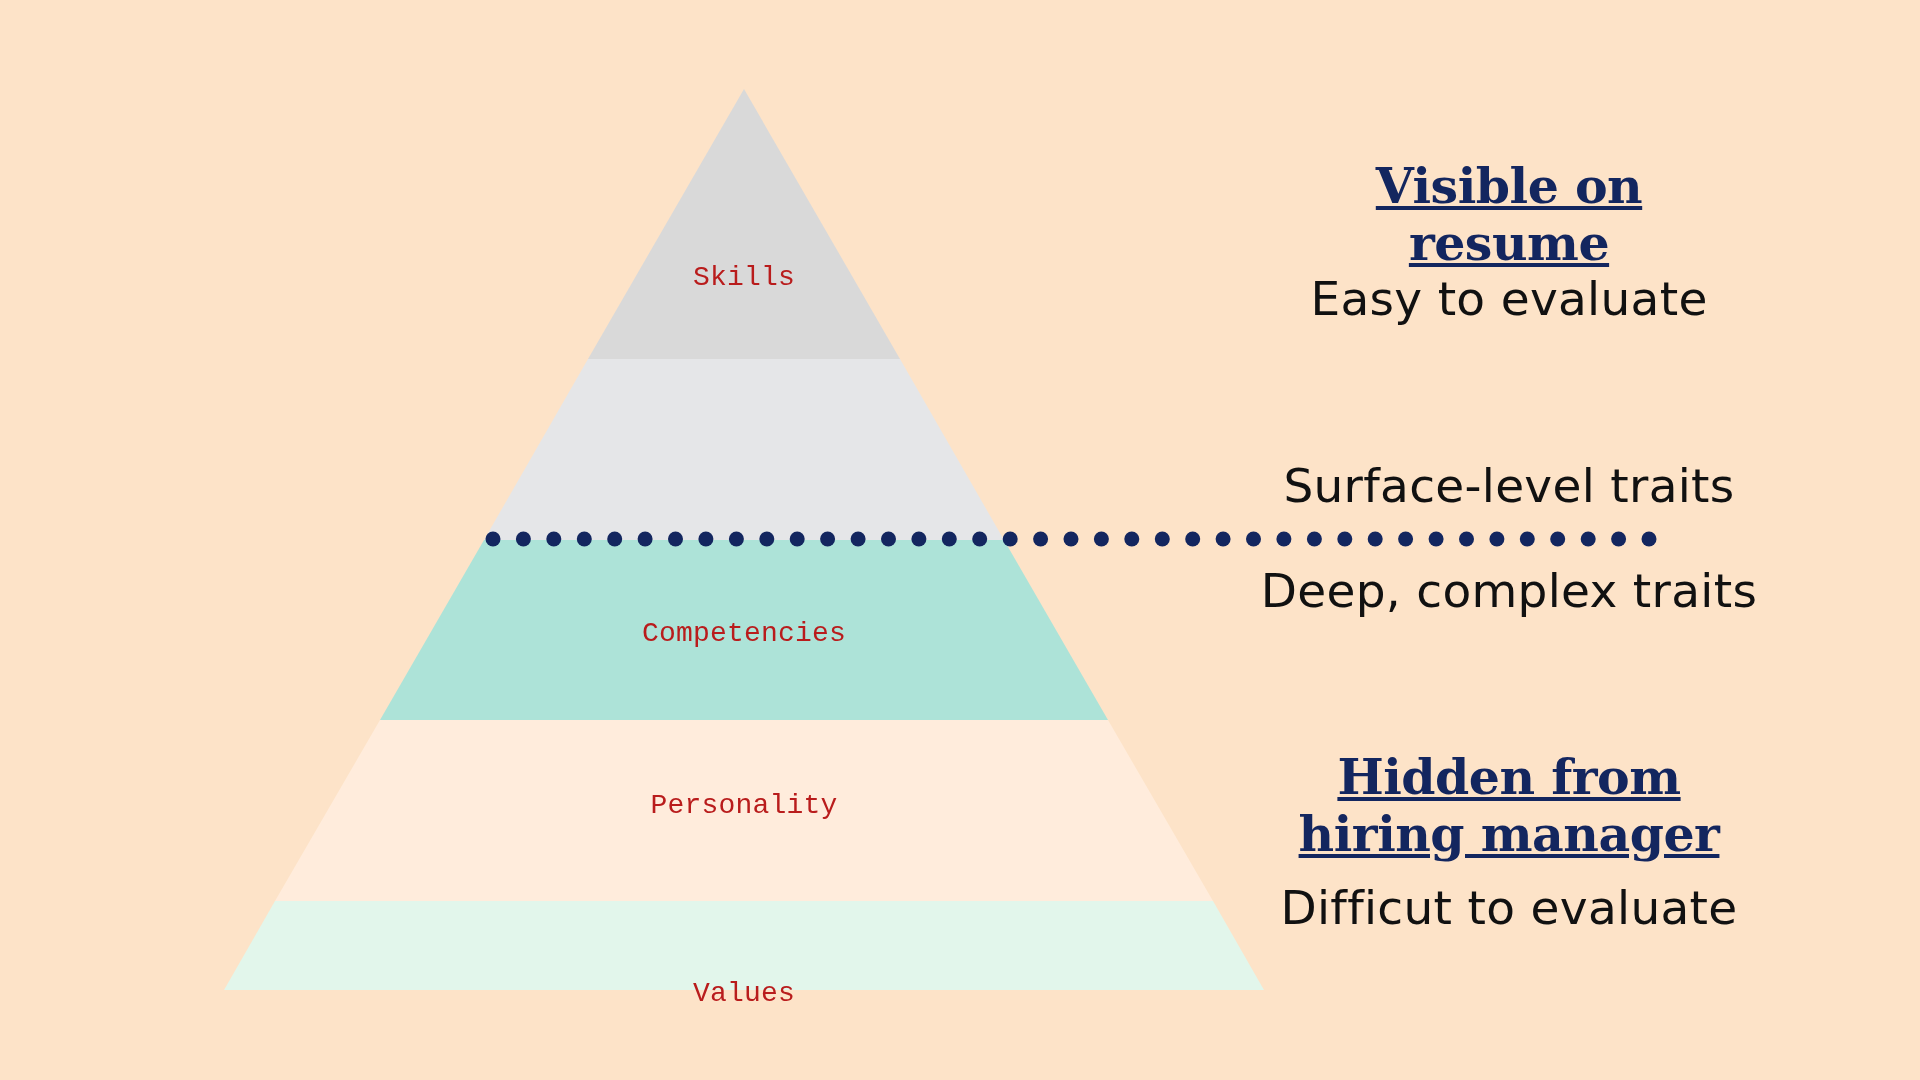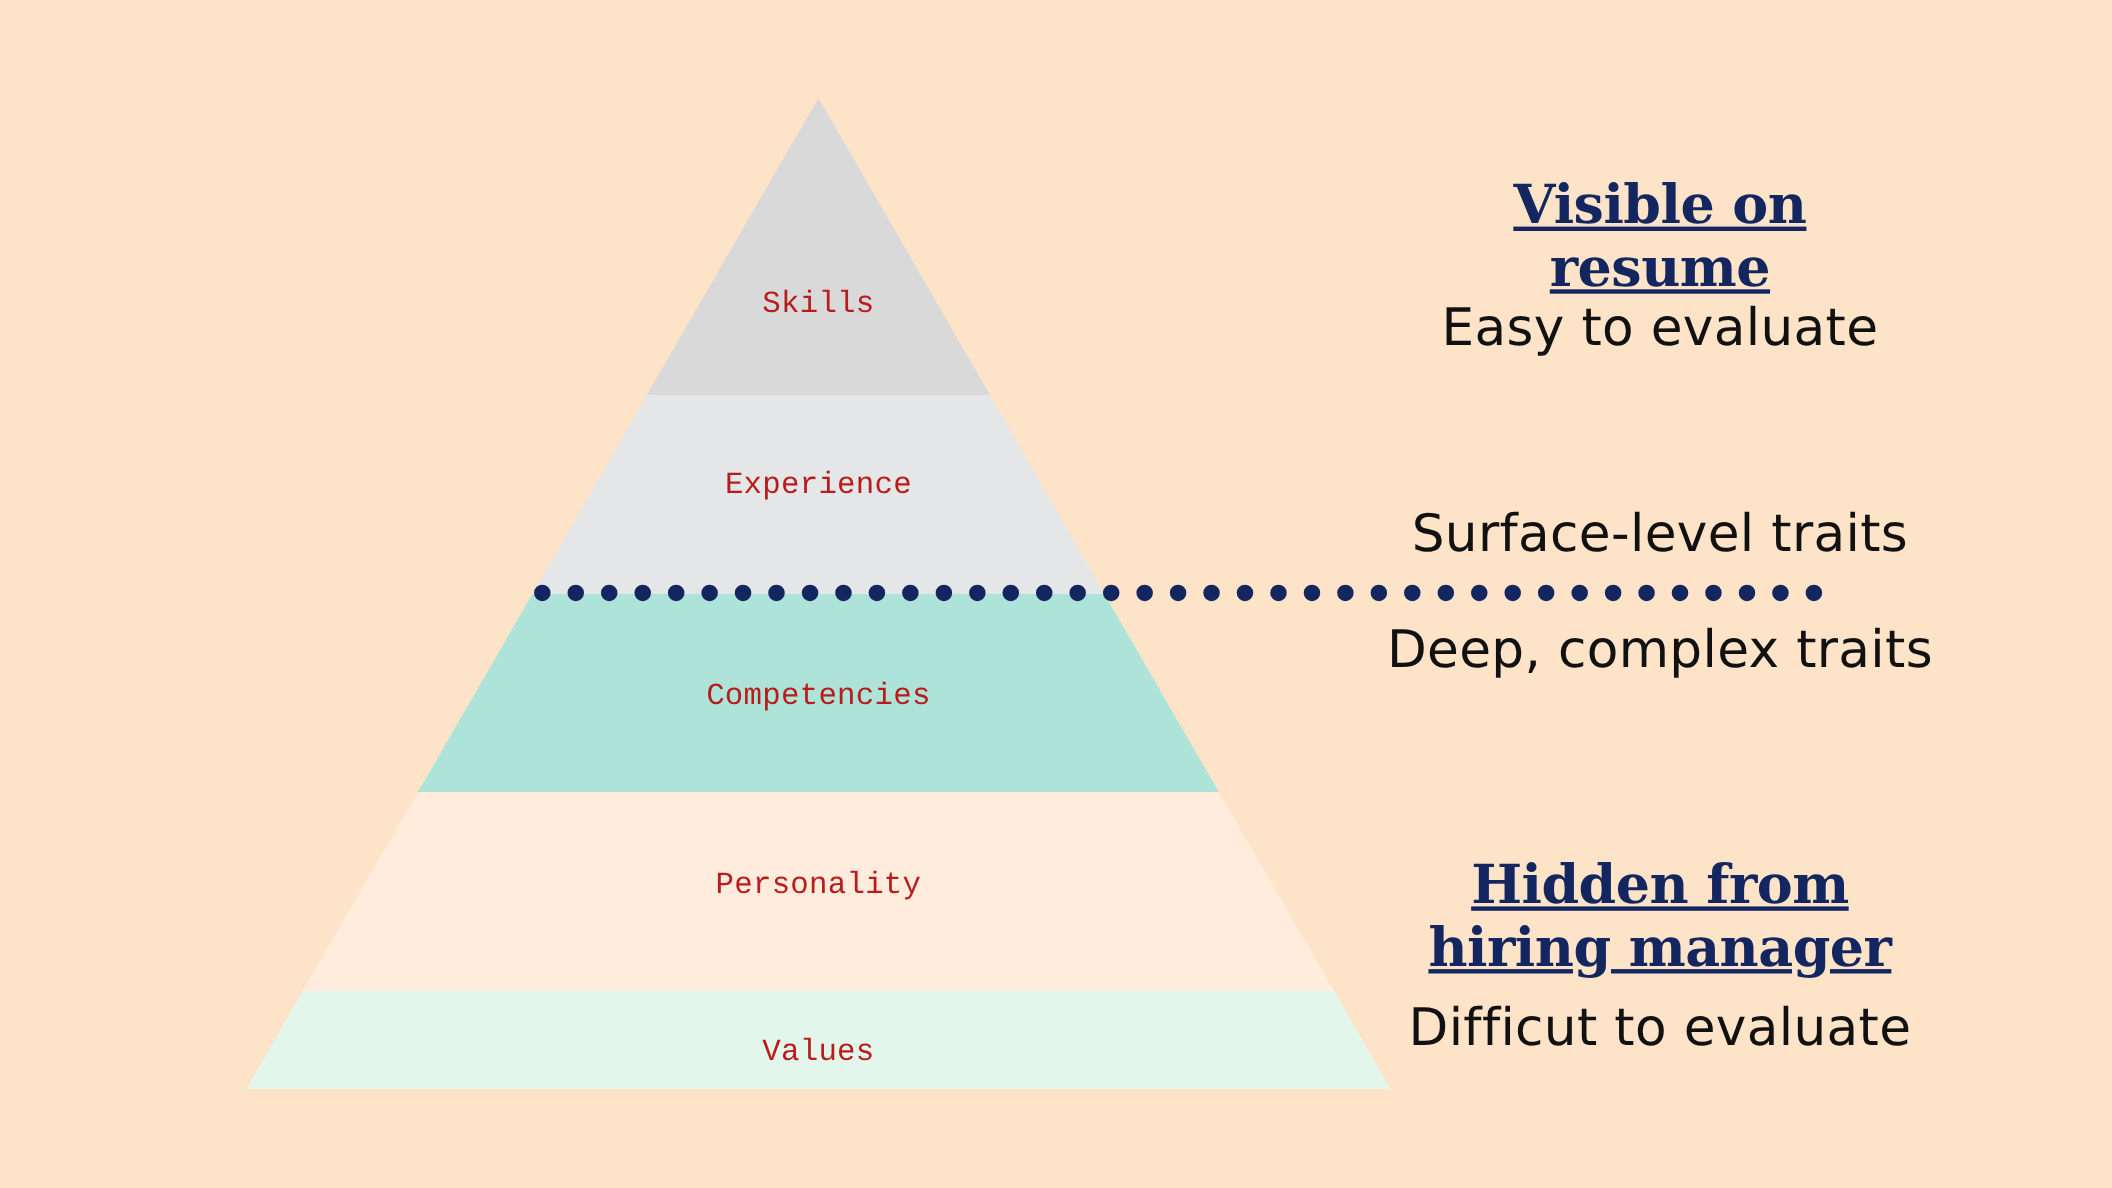--- a/index.html
+++ b/index.html
@@ -112,33 +112,32 @@
         <circle cx="1496.9" cy="539" r="7.5"></circle>
         <circle cx="1527.3" cy="539" r="7.5"></circle>
         <circle cx="1557.7" cy="539" r="7.5"></circle>
         <circle cx="1588.2" cy="539" r="7.5"></circle>
         <circle cx="1618.6" cy="539" r="7.5"></circle>
         <circle cx="1649.0" cy="539" r="7.5"></circle>
       </g>
   </svg>
 
   <div class="layer-label" style="top:278px;">Skills</div>
-  <div class="layer-label" style="top:442px;">Experience</div>
   <div class="layer-label" style="top:634px;">Competencies</div>
   <div class="layer-label" style="top:806px;">Personality</div>
-  <div class="layer-label" style="top:958px;">Values</div>
+  <div class="layer-label" style="top:994px;">Values</div>
 
   <div class="right-col" style="top:158px;">
     <div class="heading">Visible on</div>
     <div class="heading">resume</div>
     <div class="sub" style="margin-top:6px;">Easy to evaluate</div>
   </div>
 
   <div class="right-col sub" style="top:465px;">Surface-level traits</div>
   <div class="right-col sub" style="top:570px;">Deep, complex traits</div>
 
-  <div class="right-col" style="top:776px;">
+  <div class="right-col" style="top:749px;">
     <div class="heading">Hidden from</div>
     <div class="heading">hiring manager</div>
     <div class="sub" style="margin-top:24px;text-align:center;">Difficut to evaluate</div>
   </div>
 
 </div>
 
 </body></html>

